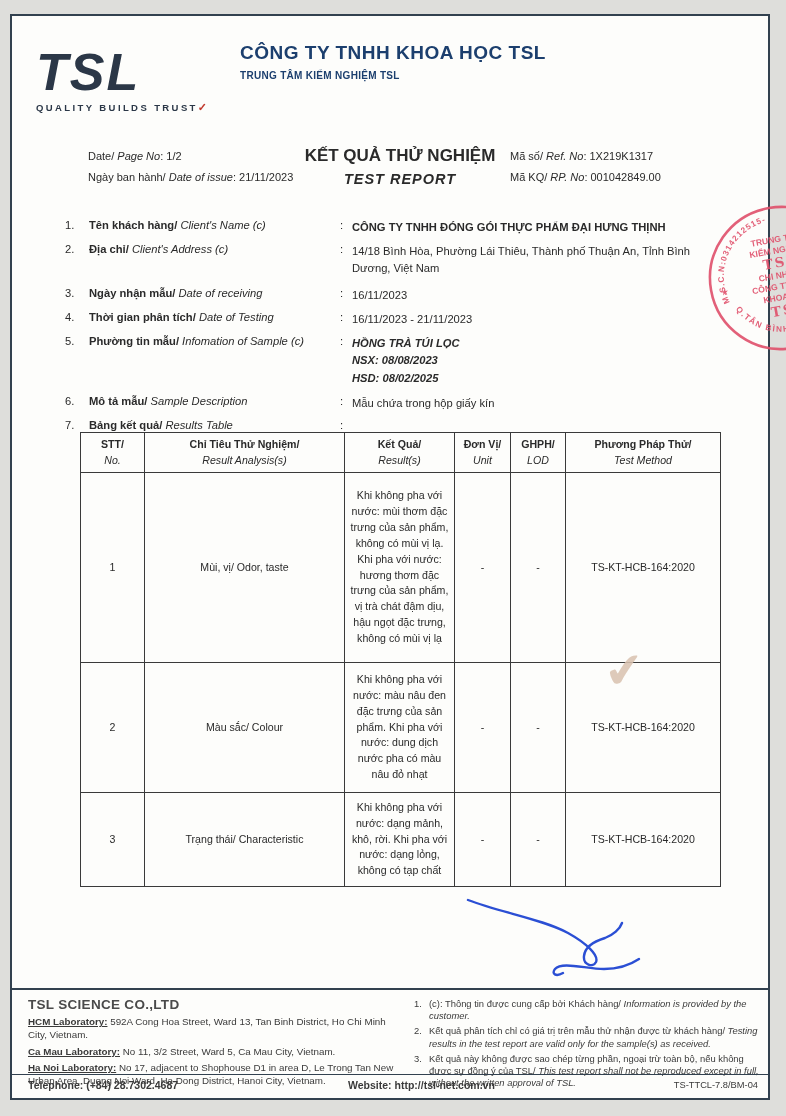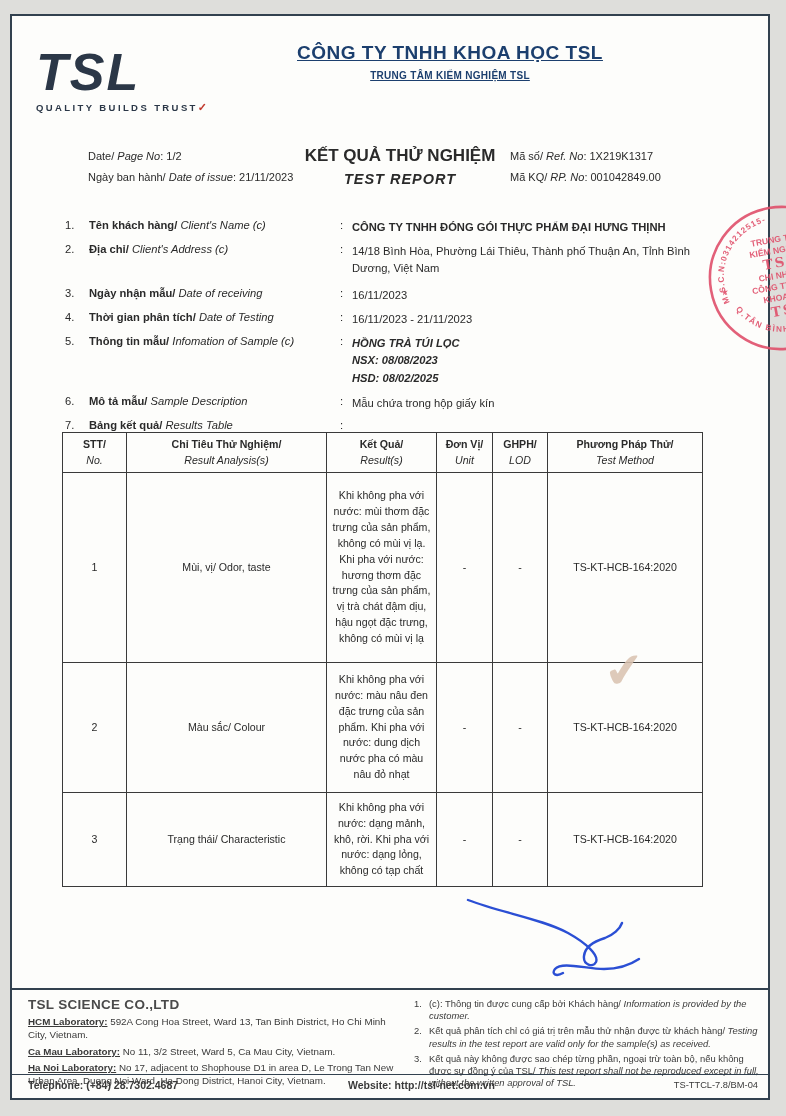--- a/index.html
+++ b/index.html
@@ -23,21 +23,21 @@
   
   .logo { position:absolute; left:24px; top:30px; width:190px; }
   .logo-text {
     font-weight:bold; font-style:italic; font-size:52px; letter-spacing:2px;
     color:#2b3747; line-height:1; font-family:"Liberation Sans", sans-serif;
   }
   .logo-tag { margin-top:3px; font-size:9.5px; font-weight:bold; letter-spacing:2.4px; color:#2b3747; white-space:nowrap; }
   .logo-tag .chk { color:#c13a2e; font-size:11px; letter-spacing:0; }
 
   
-  .head-titles { position:absolute; left:228px; top:26px; width:420px; text-align:center; color:#1c3f6e;text-decoration:underline; }
+  .head-titles { position:absolute; left:228px; top:26px; width:420px; text-align:left; color:#1c3f6e; }
   .head-company { font-size:19px; font-weight:bold; letter-spacing:.5px; }
   .head-center  { font-size:10px; font-weight:bold; margin-top:6px; letter-spacing:.3px; }
 
   
   .meta { position:absolute; top:130px; left:0; width:100%; font-size:11px; }
   .meta-left  { position:absolute; left:76px; top:0; width:230px; line-height:1.9; }
   .meta-title { position:absolute; left:280px; top:0; width:216px; text-align:center; }
   .meta-title .t1 { font-size:17px; font-weight:bold; }
   .meta-title .t2 { font-size:14.5px; font-weight:bold; font-style:italic; margin-top:5px; letter-spacing:1px; }
   .meta-right { position:absolute; left:498px; top:0; width:230px; line-height:1.9; }
@@ -46,21 +46,21 @@
   .info { position:absolute; left:53px; top:203px; width:660px; font-size:11.2px; }
   .item { position:relative; margin-bottom:0; }
   .item .no   { position:absolute; left:0; top:0; width:22px; }
   .item .lbl  { position:absolute; left:24px; top:0; width:240px; }
   .item .sep  { position:absolute; left:275px; top:0; }
   .item .val  { position:absolute; left:287px; top:0; width:368px; line-height:1.55; }
   .item .val div { line-height:1.55;font-style:italic; }
 
   
   table.results {
-    position:absolute; left:50px; top:416px; width:640px;
+    position:absolute; left:68px; top:416px; width:640px;
     border-collapse:collapse; table-layout:fixed; font-size:10.6px;
   }
   table.results th, table.results td {
     border:1.4px solid #3a3a3a; padding:2px 4px; vertical-align:middle; text-align:center;
     line-height:1.5;
   }
   table.results th { font-weight:normal; }
   table.results th .vn { font-weight:bold; display:block; }
   table.results th .en { display:block; }
   td.analysis { text-align:left; padding-left:7px; }
@@ -155,21 +155,21 @@
 
     <div class="item" style="height:24px">
       <span class="no">4.</span>
       <span class="lbl"><span class="b vn">Thời gian phân tích/</span><span class="en"> Date of Testing</span></span>
       <span class="sep">:</span>
       <span class="val">16/11/2023 - 21/11/2023</span>
     </div>
 
     <div class="item" style="height:60px">
       <span class="no">5.</span>
-      <span class="lbl"><span class="b vn">Thông tin mẫu/</span><span class="en"> Infomation of Sample (c)</span></span>
+      <span class="lbl"><span class="b vn">Phường tin mẫu/</span><span class="en"> Infomation of Sample (c)</span></span>
       <span class="sep">:</span>
       <span class="val">
         <div class="b">HỒNG TRÀ TÚI LỌC</div>
         <div class="b">NSX: 08/08/2023</div>
         <div class="b">HSD: 08/02/2025</div>
       </span>
     </div>
 
     <div class="item" style="height:24px">
       <span class="no">6.</span>

